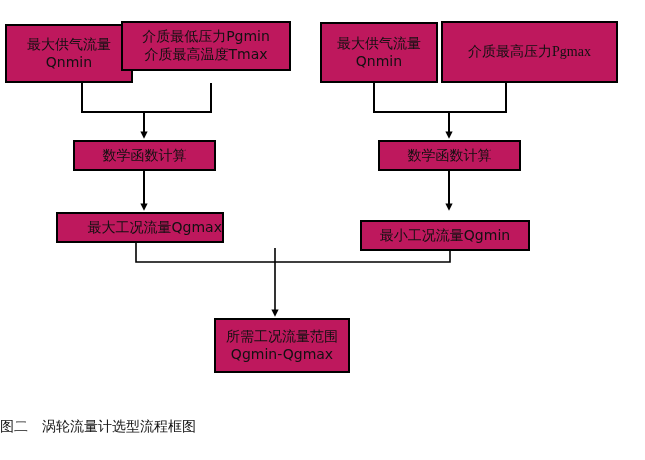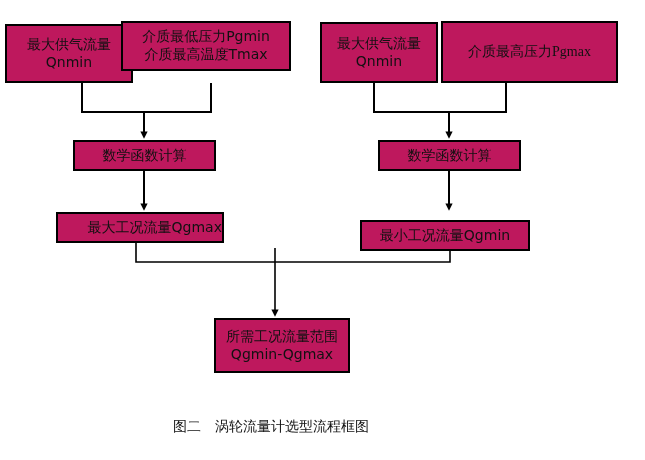--- a/index.html
+++ b/index.html
@@ -57,21 +57,20 @@
   #node-qgmin { left: 360px; top: 212px; width: 170px; height: 31px; font-size: 14px; margin-top: 8px; }
 
   
   #node-range { left: 214px; top: 318px; width: 136px; height: 55px; font-size: 14px; }
 
   #caption {
     position: absolute;
     left: 0;
     top: 418px;
     width: 542px;
-    text-align: center;
     font-size: 14px;
     color: #111111;
     white-space: pre;
   }
 </style>
 </head>
 <body>
 
 <div id="page">
 

